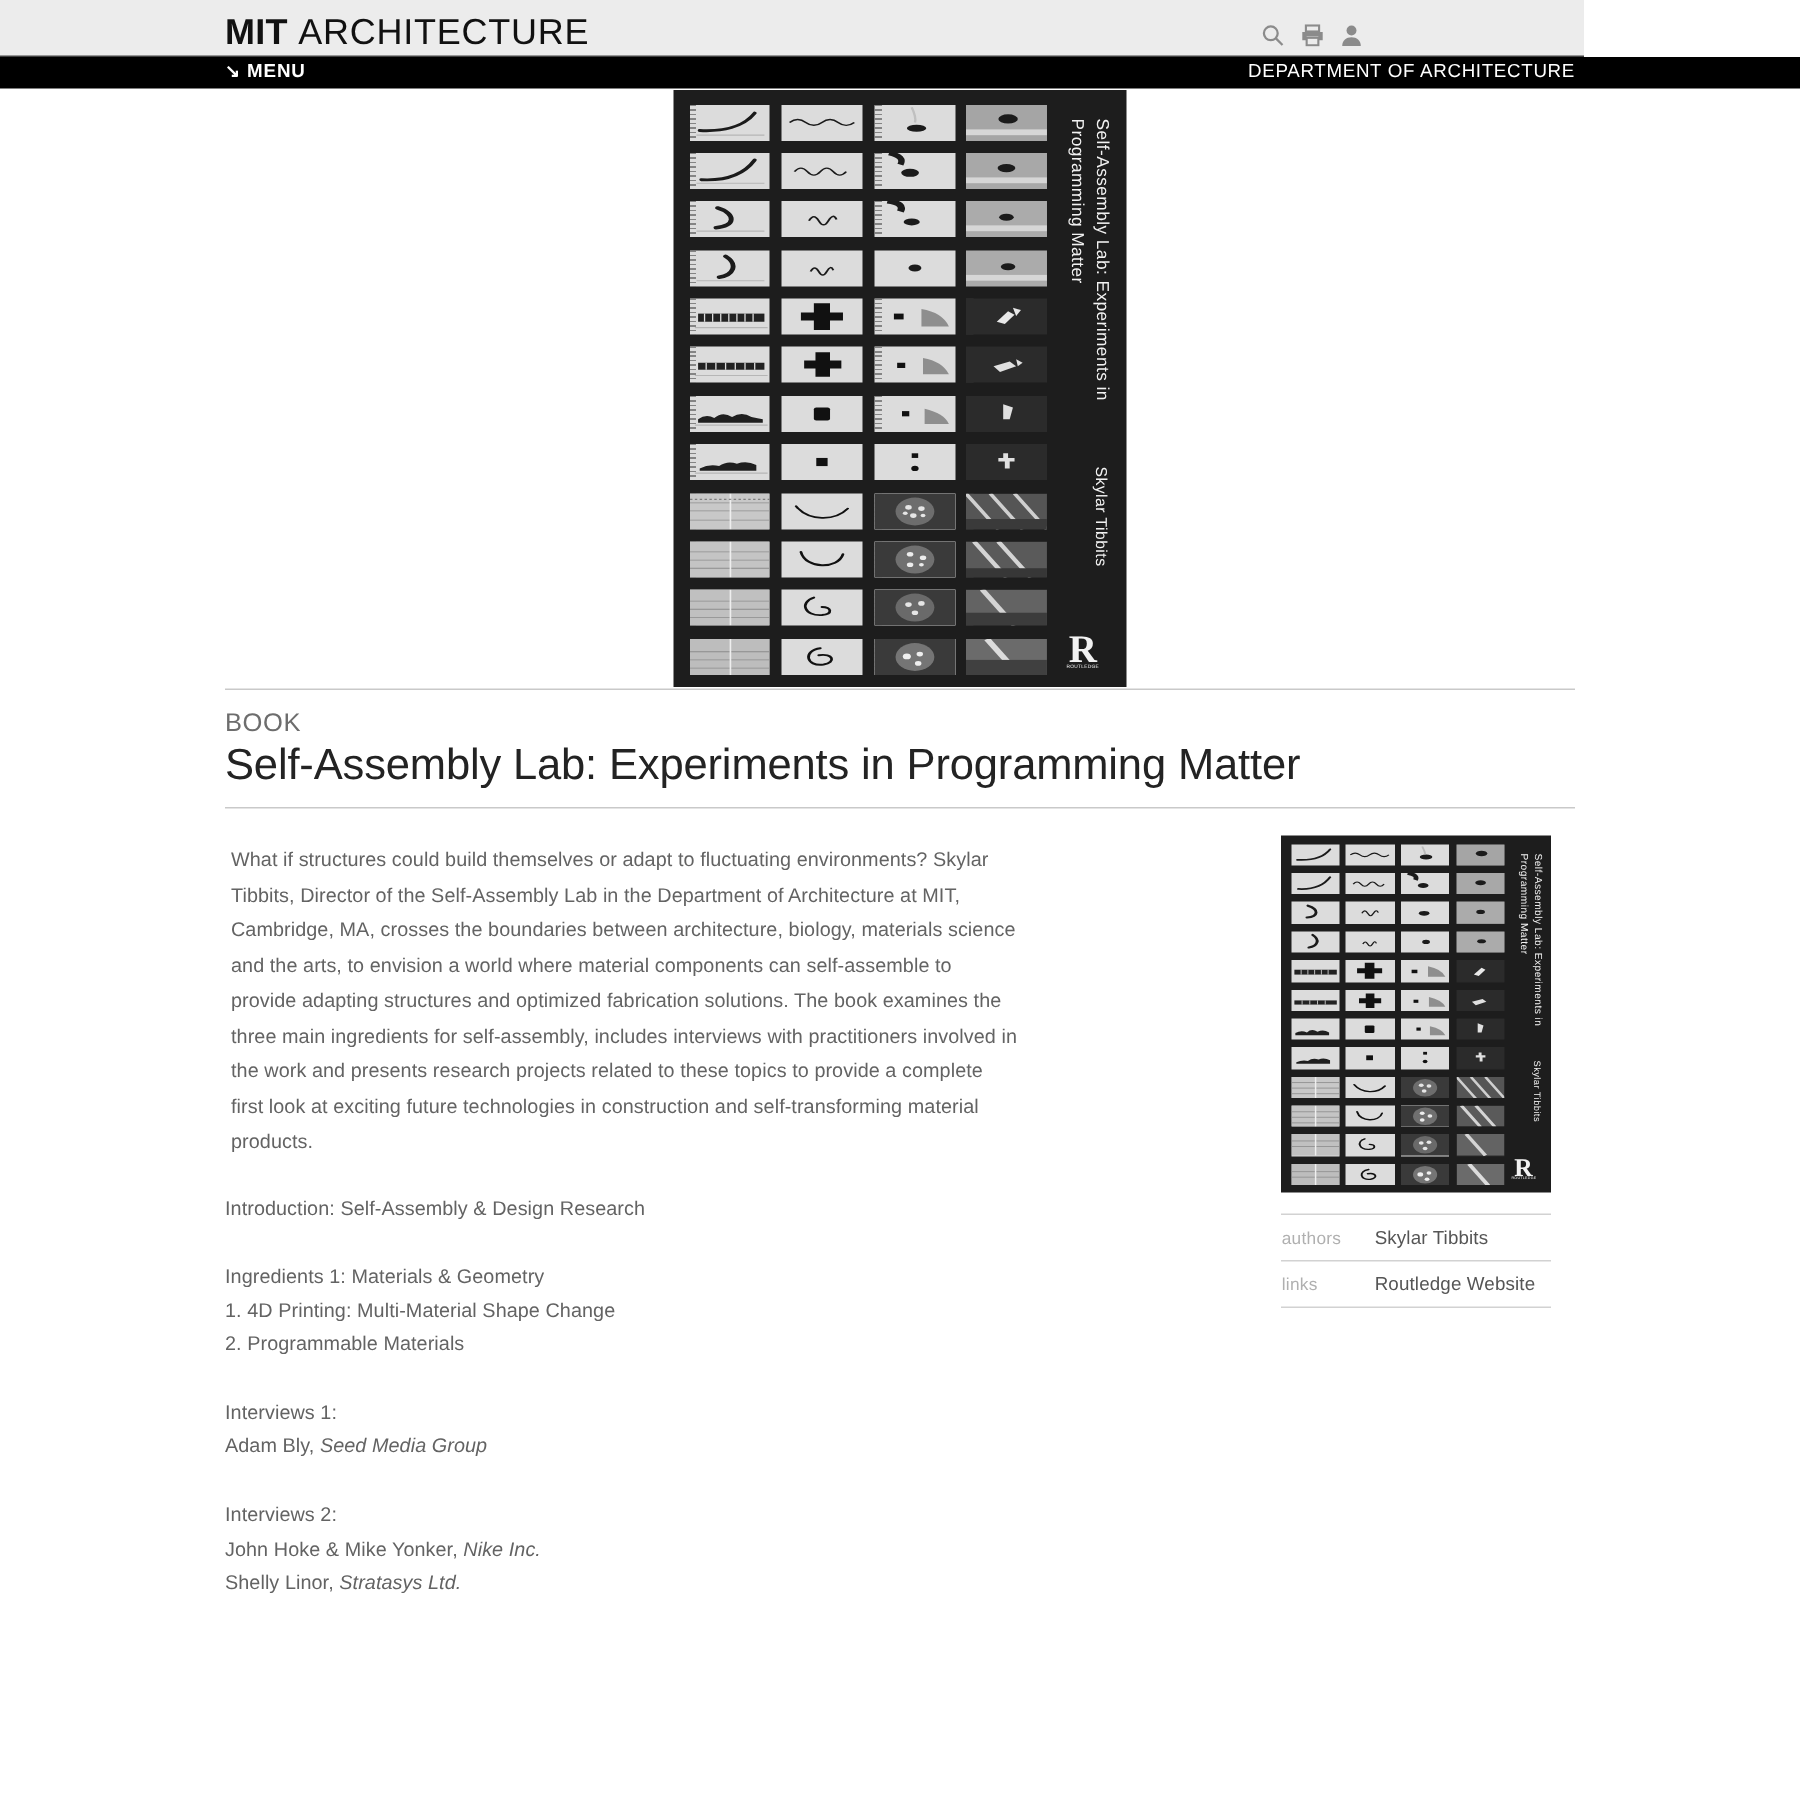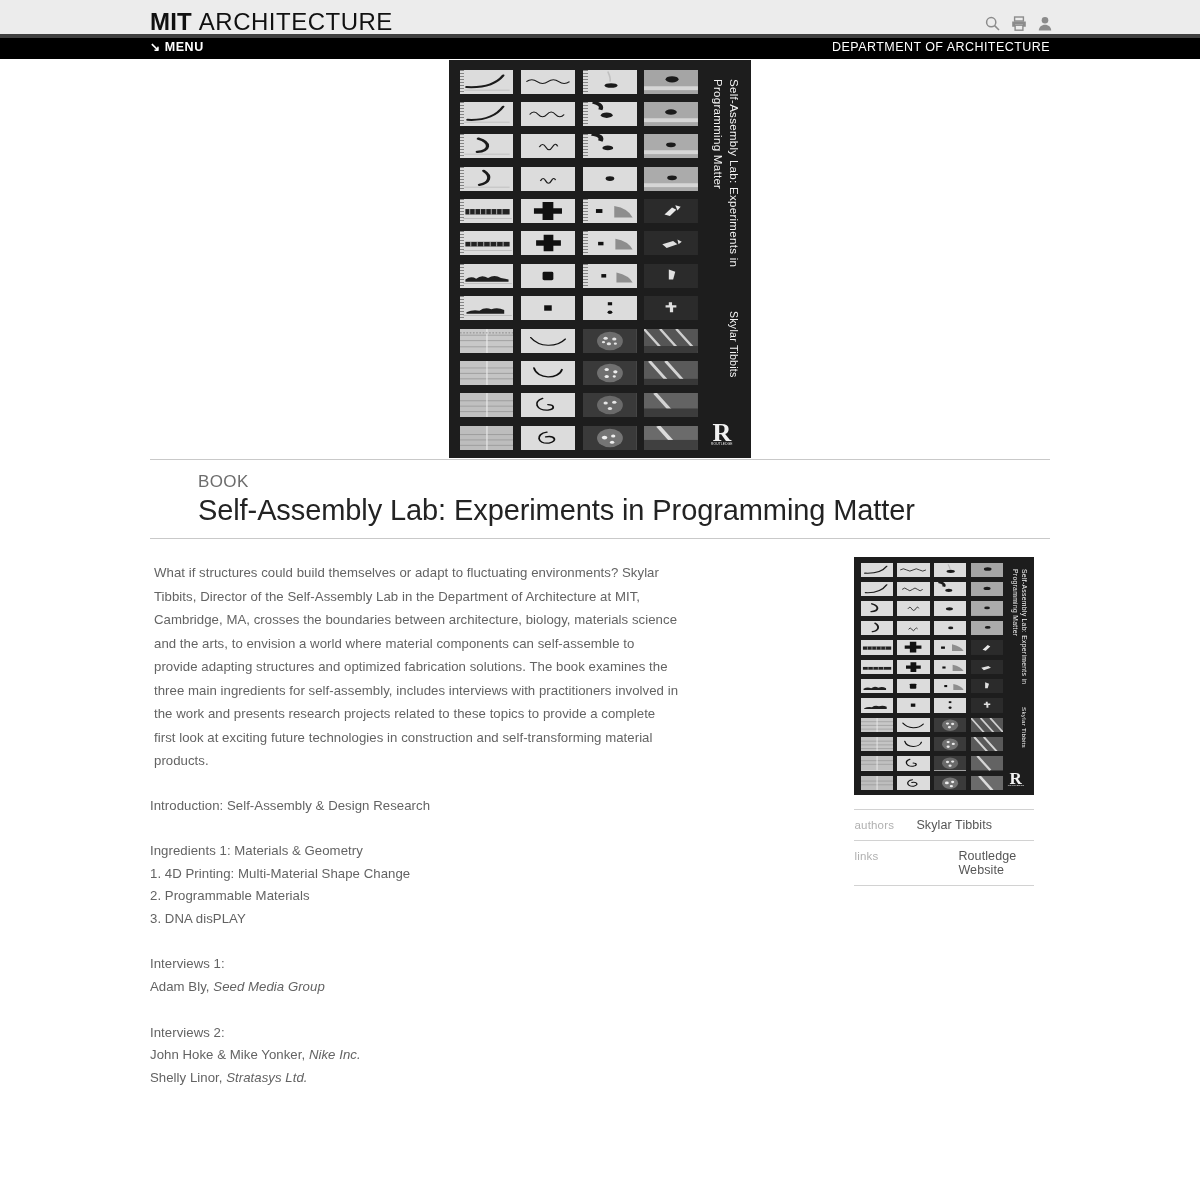--- a/index.html
+++ b/index.html
@@ -7,24 +7,24 @@
     margin: 0; padding: 0;
     width: 1200px; height: 1200px;
     background: #ffffff;
     font-family: "Liberation Sans", sans-serif;
     overflow: hidden;
   }
 
   
   .top-header {
     position: relative;
-    width: 1200px;
+    width: 1056px;
     height: 38px;
     background: #ececec;
-    border-bottom: 4px solid #404040;
+    border-bottom: 1px solid #404040;
   }
   .brand {
     position: absolute;
     left: 150px;
     top: 10px;
     font-size: 24px;
     letter-spacing: 0.2px;
     color: #111111;
     line-height: 1;
     white-space: nowrap;
@@ -184,21 +184,21 @@
   .content {
     position: relative;
     width: 1200px;
     padding: 0 150px;
   }
   .rule {
     height: 1px;
     background: #c9c9c9;
     width: 900px;
   }
-  .title-block { padding: 12px 0 10px 0; margin-left: 48px; }
+  .title-block { padding: 12px 0 10px 0; }
   .kicker {
     font-size: 17px;
     color: #6d6d6d;
     letter-spacing: .4px;
     line-height: 1.2;
     margin: 0 0 2px 0;
     font-weight: 400;
   }
   .maintitle {
     font-size: 29px;
@@ -242,21 +242,21 @@
     margin-bottom: 14px;
   }
   .meta-table { width: 180px; }
   .meta-row {
     display: flex;
     align-items: baseline;
     border-top: 1px solid #d2d2d2;
     padding: 8px 0 8px 0;
     min-height: 30px;
   }
-  .meta-row:last-child { border-bottom: 1px solid #d2d2d2; gap: 42px; }
+  .meta-row:last-child { border-bottom: 1px solid #d2d2d2; }
   .meta-key {
     width: 62px;
     flex: 0 0 62px;
     font-size: 11.5px;
     color: #b0b0b0;
     letter-spacing: .2px;
   }
   .meta-val {
     font-size: 12.5px;
     color: #555555;
@@ -822,21 +822,20 @@
     <div class="col-main">
       <p class="body-copy">What if structures could build themselves or adapt to fluctuating environments? Skylar Tibbits, Director of the Self-Assembly Lab in the Department of Architecture at MIT, Cambridge, MA, crosses the boundaries between architecture, biology, materials science and the arts, to envision a world where material components can self-assemble to provide adapting structures and optimized fabrication solutions. The book examines the three main ingredients for self-assembly, includes interviews with practitioners involved in the work and presents research projects related to these topics to provide a complete first look at exciting future technologies in construction and self-transforming material products.</p>
       <div class="toc" id="toc-root">
           <div class="toc-group">
             <div class="toc-line"><span>Introduction: Self-Assembly &amp; Design Research</span></div>
           </div>
           <div class="toc-group">
             <div class="toc-line"><span>Ingredients 1: Materials &amp; Geometry</span></div>
             <div class="toc-line"><span>1. 4D Printing: Multi-Material Shape Change</span></div>
             <div class="toc-line"><span>2. Programmable Materials</span></div>
-            <div class="toc-line"><span>3. DNA disPLAY</span></div>
           </div>
           <div class="toc-group">
             <div class="toc-line"><span>Interviews 1:</span></div>
             <div class="toc-line"><span>Adam Bly, </span><i>Seed Media Group</i></div>
           </div>
           <div class="toc-group">
             <div class="toc-line"><span>Interviews 2:</span></div>
             <div class="toc-line"><span>John Hoke &amp; Mike Yonker, </span><i>Nike Inc.</i></div>
             <div class="toc-line"><span>Shelly Linor, </span><i>Stratasys Ltd.</i></div>
             <div class="toc-line"></div>

